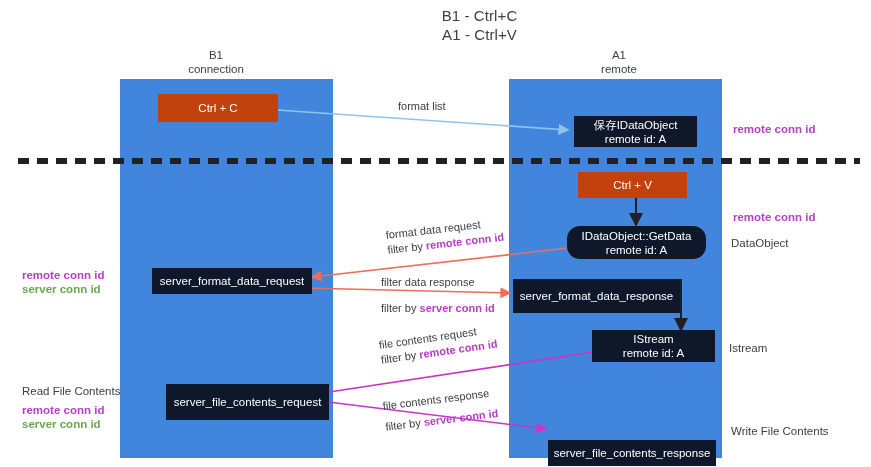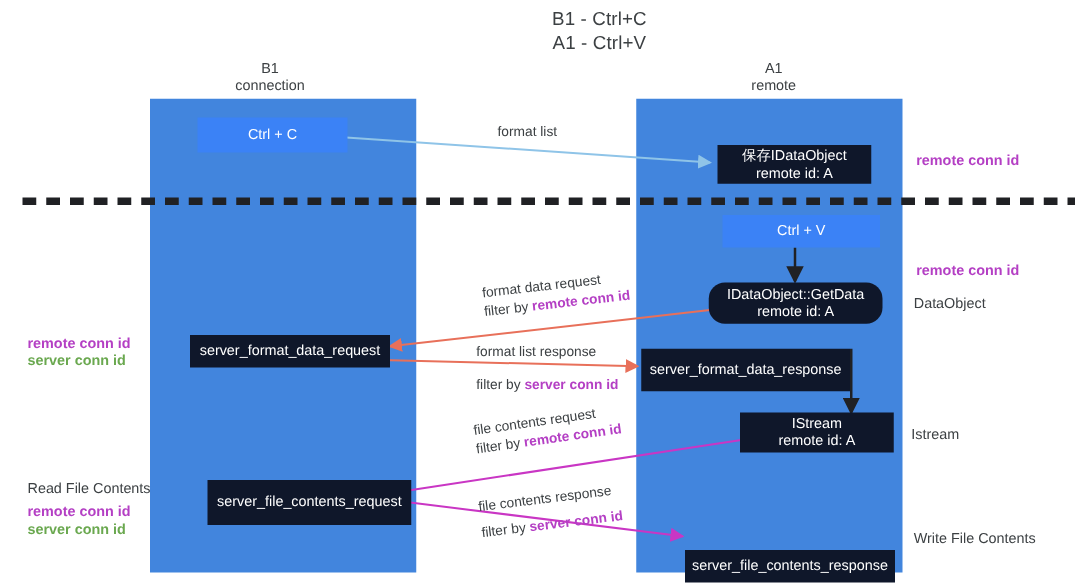--- a/index.html
+++ b/index.html
@@ -57,21 +57,21 @@
     display: flex;
     flex-direction: column;
     align-items: center;
     justify-content: center;
     color: #ffffff;
     font-size: 11.5px;
     line-height: 14px;
     text-align: center;
     padding: 2px 4px;
   }
-  .node.green { background: #3b82f6; }
+  .node.green { background: #c2410c; }
   .node.orange { background: #0f172a; }
   .node .sub { display: block; }
 
   
   .side-label {
     position: absolute;
     font-size: 11.5px;
     line-height: 15px;
     color: #3c4043;
     white-space: nowrap;
@@ -159,21 +159,21 @@
 
   <div class="node green" style="left:158px; top:94px; width:120px; height:28px;">
     <span>Ctrl + C</span>
   </div>
 
   <div class="node orange" style="left:574px; top:116px; width:123px; height:31px;">
     <span>保存IDataObject</span>
     <span class="sub">remote id: A</span>
   </div>
 
-  <div class="node green" style="left:578px; top:172px; width:126px; height:26px;">
+  <div class="node green" style="left:578px; top:172px; width:109px; height:26px;">
     <span>Ctrl + V</span>
   </div>
 
   <div class="node orange" style="left:567px; top:226px; width:139px; height:33px;border-radius:13px;">
     <span>IDataObject::GetData</span>
     <span class="sub">remote id: A</span>
   </div>
 
   <div class="node orange" style="left:152px; top:268px; width:160px; height:26px;text-align:center;">
     <span>server_format_data_request</span>
@@ -197,21 +197,21 @@
   </div>
 
   <div class="edge-text" style="left:398px; top:99px;">format list</div>
 
   <div class="edge-text rot" style="left:385px; top:228px; transform: rotate(-6.5deg);">
     <div>format data request</div>
     <div><span>filter by </span><span class="c-remote">remote conn id</span></div>
   </div>
 
   <div class="edge-text" style="left:381px; top:275px;">
-    <div>format list response</div>
+    <div>filter data response</div>
     <div style="margin-top:11px;"><span>filter by </span><span class="c-server-purple">server conn id</span></div>
   </div>
 
   <div class="edge-text rot" style="left:378px; top:338px; transform: rotate(-8deg);">
     <div>file contents request</div>
     <div><span>filter by </span><span class="c-remote">remote conn id</span></div>
   </div>
 
   <div class="edge-text rot" style="left:382px; top:399px; transform: rotate(-7deg);">
     <div>file contents response</div>

